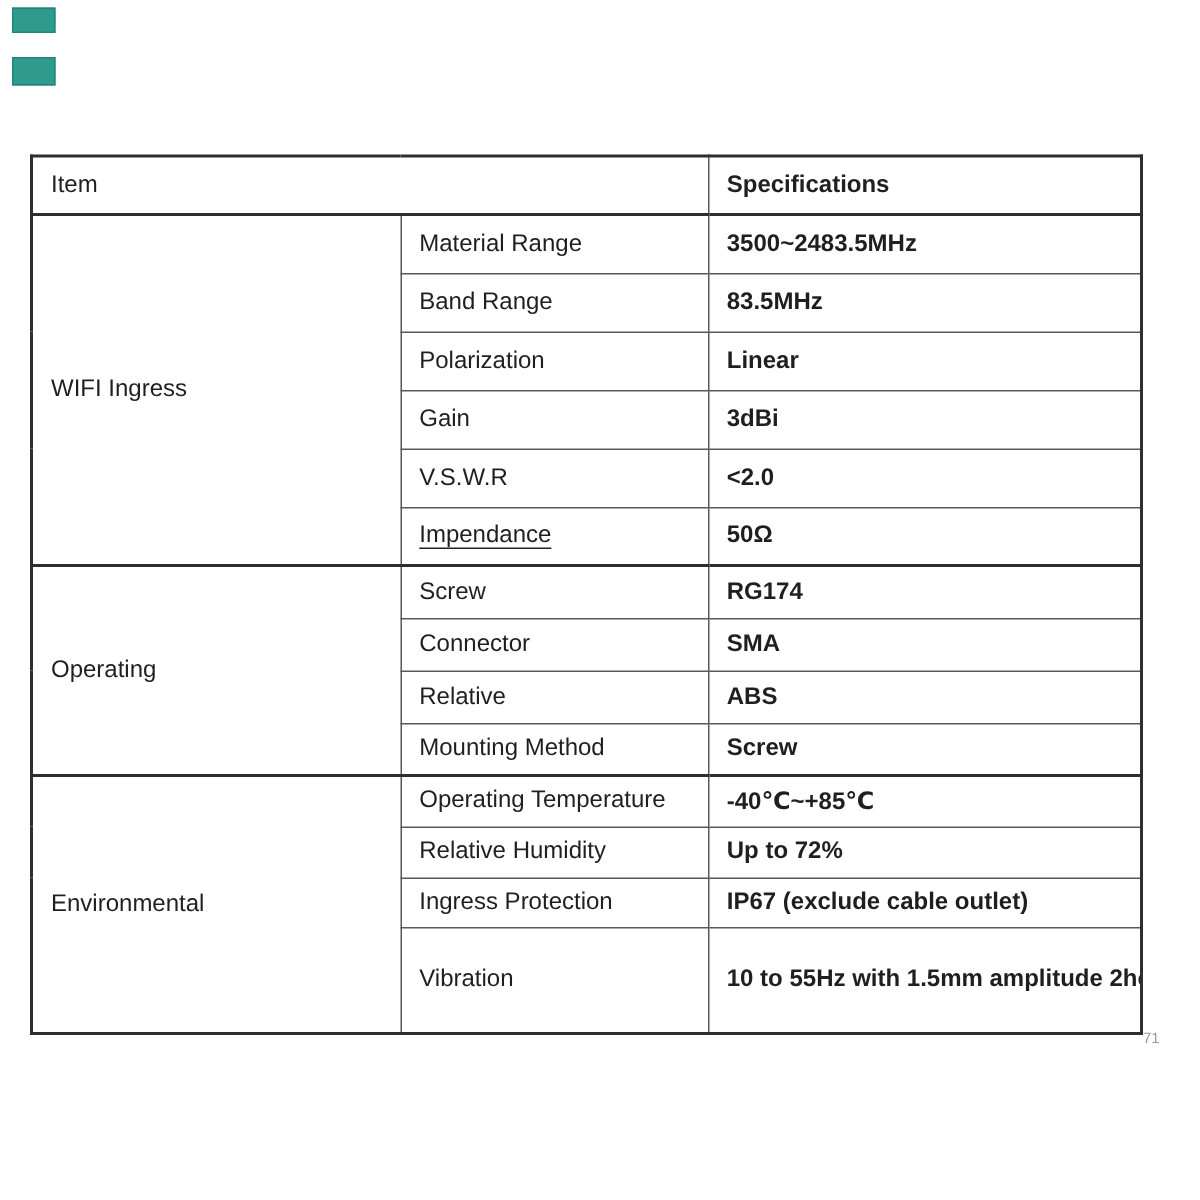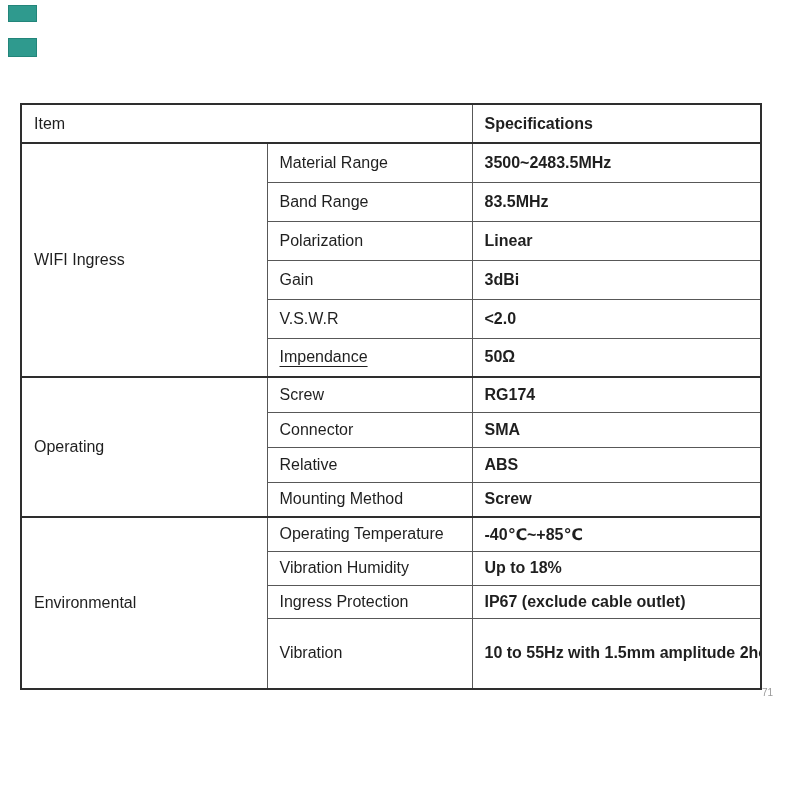--- a/index.html
+++ b/index.html
@@ -153,22 +153,22 @@
       <td class="col-label">Mounting Method</td>
       <td class="col-value">Screw</td>
     </tr>
 
     <tr class="section-start h34">
       <td rowspan="4" class="section-cell">Environmental</td>
       <td class="col-label">Operating Temperature</td>
       <td class="col-value">-40℃~+85℃</td>
     </tr>
     <tr class="h34">
-      <td class="col-label">Vibration Humidity</td>
-      <td class="col-value">Up to 18%</td>
+      <td class="col-label">Relative Humidity</td>
+      <td class="col-value">Up to 72%</td>
     </tr>
     <tr class="h33">
       <td class="col-label">Ingress Protection</td>
       <td class="col-value">IP67 (exclude cable outlet)</td>
     </tr>
     <tr class="h71">
       <td class="col-label top-align">Vibration</td>
       <td class="col-value justify-cell">10 to 55Hz with 1.5mm amplitude 2hours</td>
     </tr>
   </tbody>

